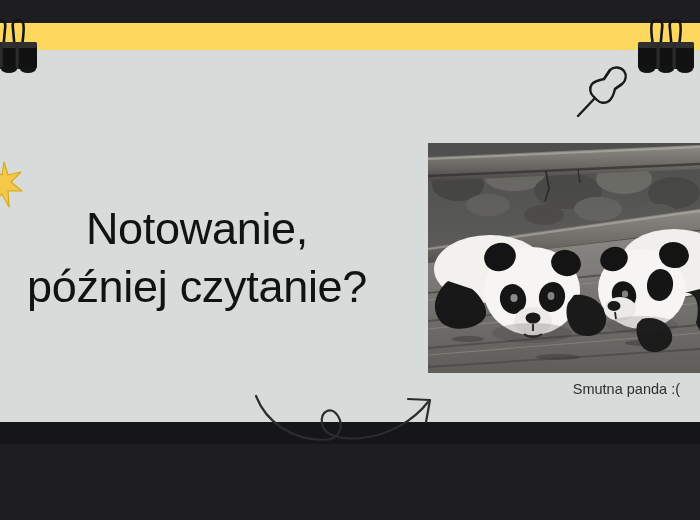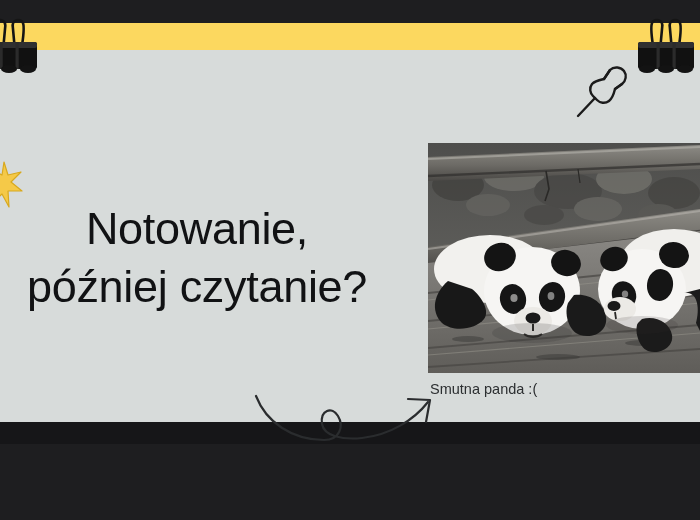--- a/index.html
+++ b/index.html
@@ -118,21 +118,21 @@
     overflow: hidden;
     background: #2a2a2a;
   }
   .photo-frame svg { display: block; }
 
   .caption {
     position: absolute;
     left: 430px;
     top: 381px;
     width: 250px;
-    text-align: left;
+    text-align: right;
     font-size: 14.5px;
     color: #2c2f31;
   }
 
   
   .arrow {
     position: absolute;
     left: 244px;
     top: 382px;
     width: 210px;

